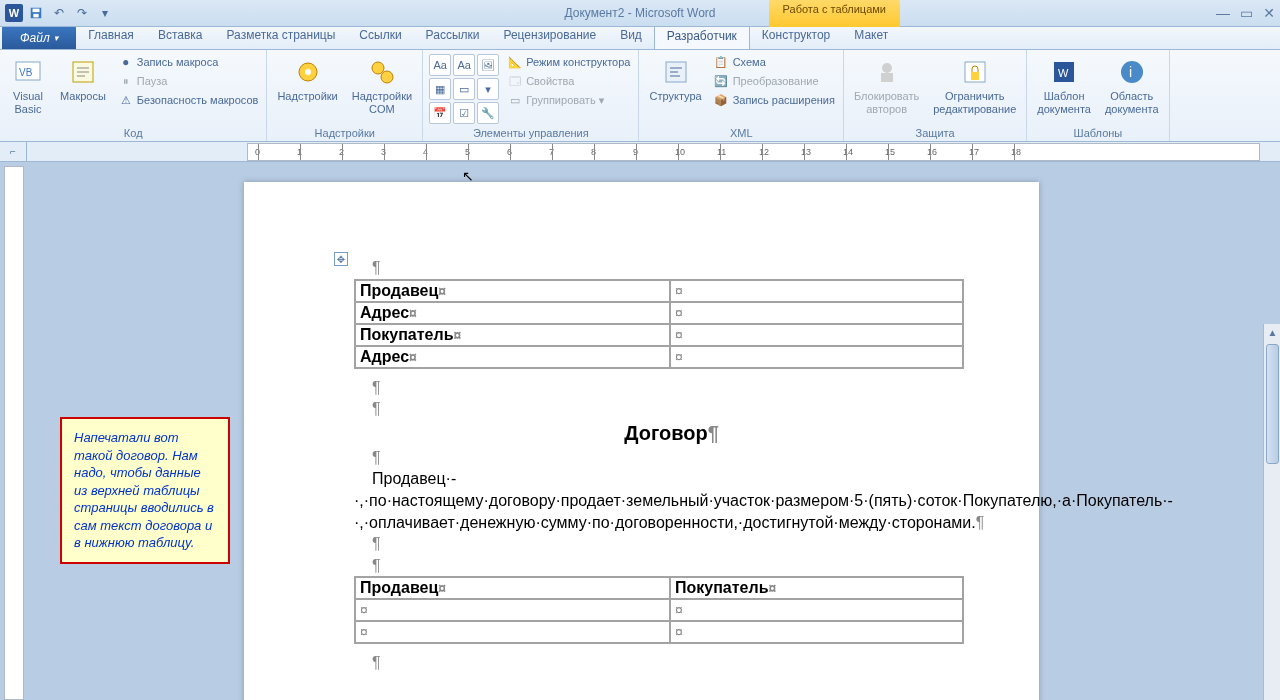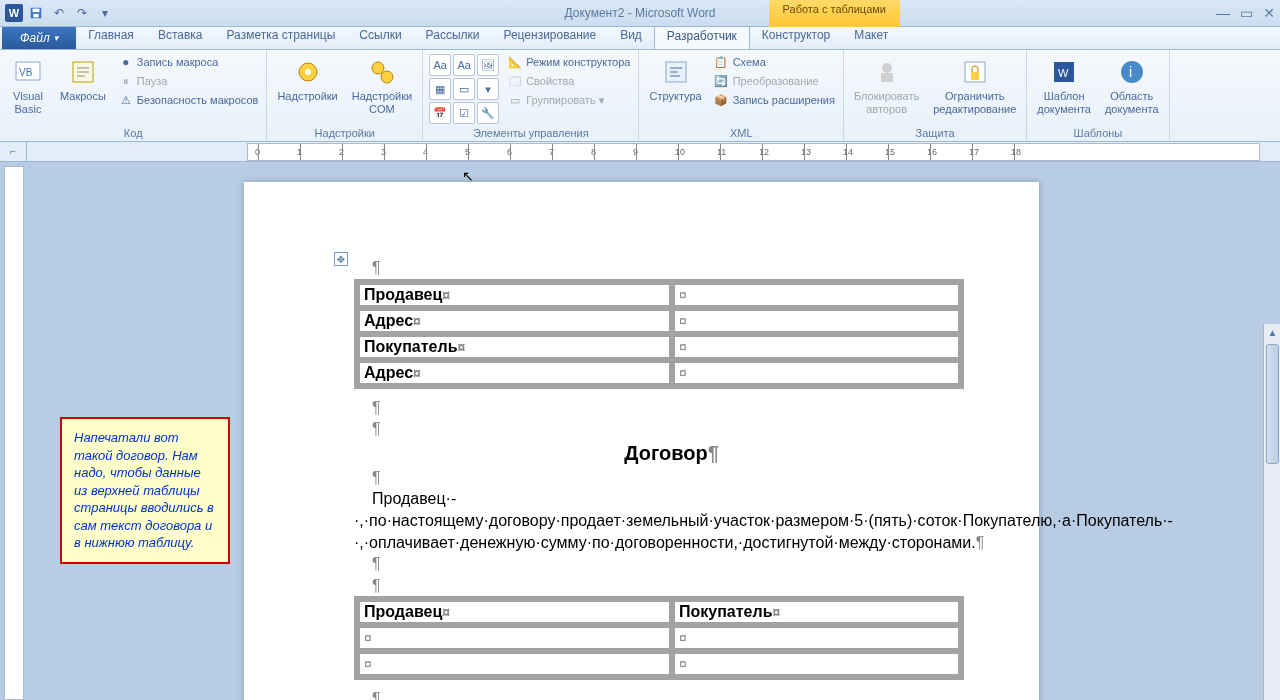--- a/index.html
+++ b/index.html
@@ -35,21 +35,21 @@
 .ruler-corner { width: 27px; height: 20px; border-right: 1px solid #9db8d6; display: flex; align-items: center; justify-content: center; color: #5a7aa2; font-size: 10px; }
 .ruler-h { flex: 1; height: 18px; background: #fff; position: relative; margin: 0 20px 0 220px; border: 1px solid #b0bac4; font-size: 9px; color: #666; overflow: hidden; }
 .ruler-h .tick { position: absolute; top: 0; height: 100%; border-left: 1px solid #888; }
 .ruler-h .num { position: absolute; top: 3px; font-size: 9px; }
 .workspace { display: flex; height: 538px; background: #b8cce4; position: relative; }
 .ruler-v { width: 20px; background: #fff; border: 1px solid #b0bac4; margin: 4px 0 0 4px; }
 .doc-area { flex: 1; overflow: auto; padding: 20px 0 0 220px; position: relative; }
 .page { width: 795px; background: #fff; box-shadow: 0 0 6px rgba(0,0,0,0.25); padding: 75px 50px 40px 110px; min-height: 900px; position: relative; }
 .callout { position: absolute; left: 60px; top: 255px; width: 170px; background: #ffffcc; border: 2px solid #cc0000; padding: 10px 12px; font-family: Verdana, sans-serif; font-size: 13px; font-style: italic; color: #0033cc; line-height: 1.35; z-index: 5; }
 .word-table { border-collapse: collapse; width: 610px; margin-bottom: 8px; }
-.word-table td { border: 6px solid #a3a3a3; padding: 1px 4px; font-family: "Times New Roman", serif; font-size: 16px; vertical-align: top; height: 20px; }
+.word-table td { border: 2px solid #a3a3a3; padding: 1px 4px; font-family: "Times New Roman", serif; font-size: 16px; vertical-align: top; height: 20px; }
 .word-table td.lbl { font-weight: bold; width: 315px; }
 .para { font-family: "Times New Roman", serif; font-size: 16px; line-height: 1.35; }
 .para.center { text-align: center; font-weight: bold; font-size: 20px; }
 .pilcrow { color: #888; }
 .cellmark { color: #888; font-size: 14px; }
 .table-handle { position: absolute; width: 14px; height: 14px; border: 1px solid #7a9ac8; background: #fff; display: flex; align-items: center; justify-content: center; font-size: 10px; color: #5a7aa2; cursor: move; }
 .scrollbar-v { position: absolute; right: 0; top: 162px; width: 17px; height: 538px; background: #e8edf3; border-left: 1px solid #b0bac4; }
 .scrollbar-v .thumb { position: absolute; left: 2px; top: 20px; width: 13px; height: 120px; background: linear-gradient(90deg,#d4e2f2,#b8cce4); border: 1px solid #8aa8ca; border-radius: 3px; }
 .scrollbar-v .arr { position: absolute; left: 0; width: 17px; height: 17px; display: flex; align-items: center; justify-content: center; color: #5a7aa2; font-size: 10px; cursor: pointer; }
 .scrollbar-v .arr.up { top: 0; }

